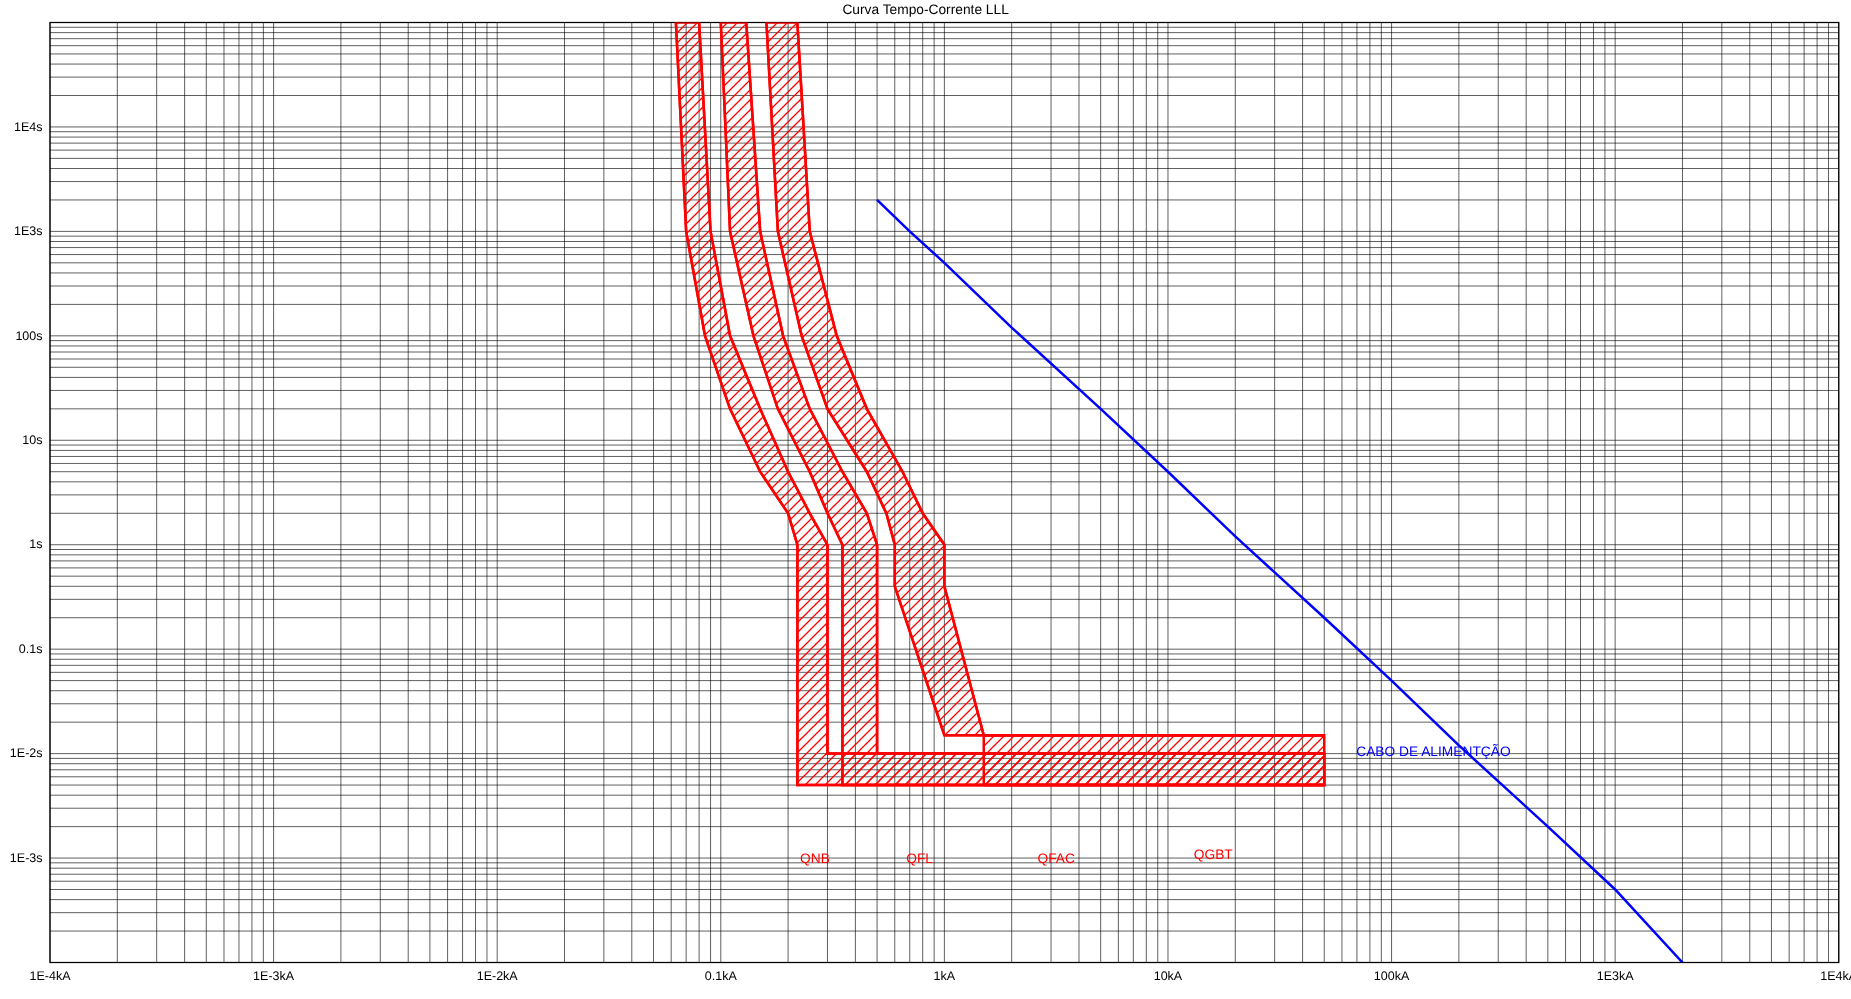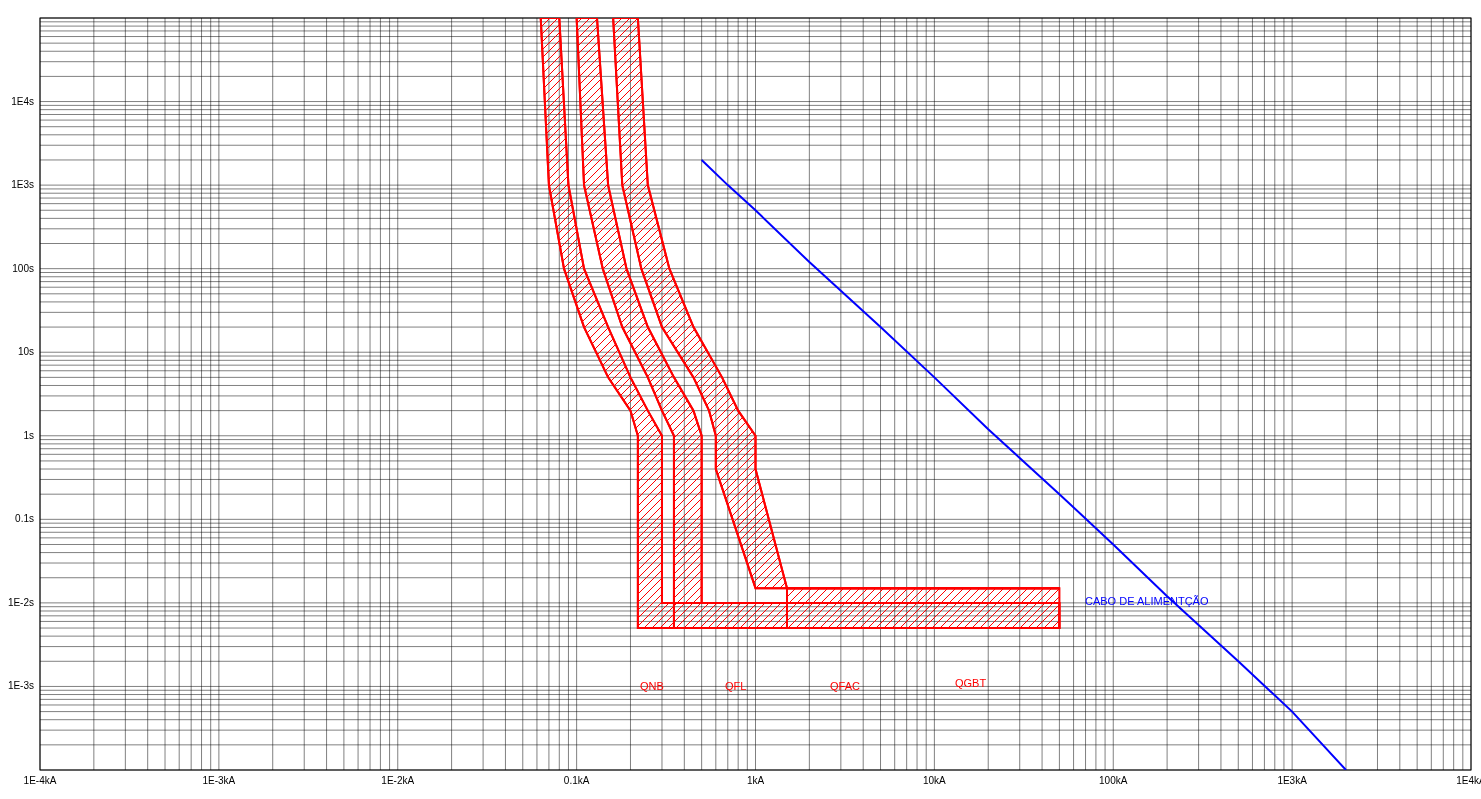--- a/index.html
+++ b/index.html
@@ -10,20 +10,21 @@
 .axis text{font-size:10px;fill:#000}
 .curve-label{font-size:11px;fill:red}
 .cable-label{font-size:11px;fill:blue}
 .hatch-band{fill:url(#hatch);stroke:red;stroke-width:2}
 .cable{fill:none;stroke:blue;stroke-width:2}
 </style>
 </head>
 <body>
 
 <div class="wrap">
+  <div class="title">Curva Tempo-Corrente LLL</div>
 
   <svg width="1481" height="799" viewBox="0 0 1481 799">
 
     <defs>
       <pattern id="hatch" patternUnits="userSpaceOnUse" width="8" height="8">
         <path d="M-2,2 l4,-4 M0,8 l8,-8 M6,10 l4,-4" stroke="red" stroke-width="1"></path>
       </pattern>
       <clipPath id="plotClip">
           <rect x="40" y="18" width="1431" height="752"></rect>
         </clipPath>

